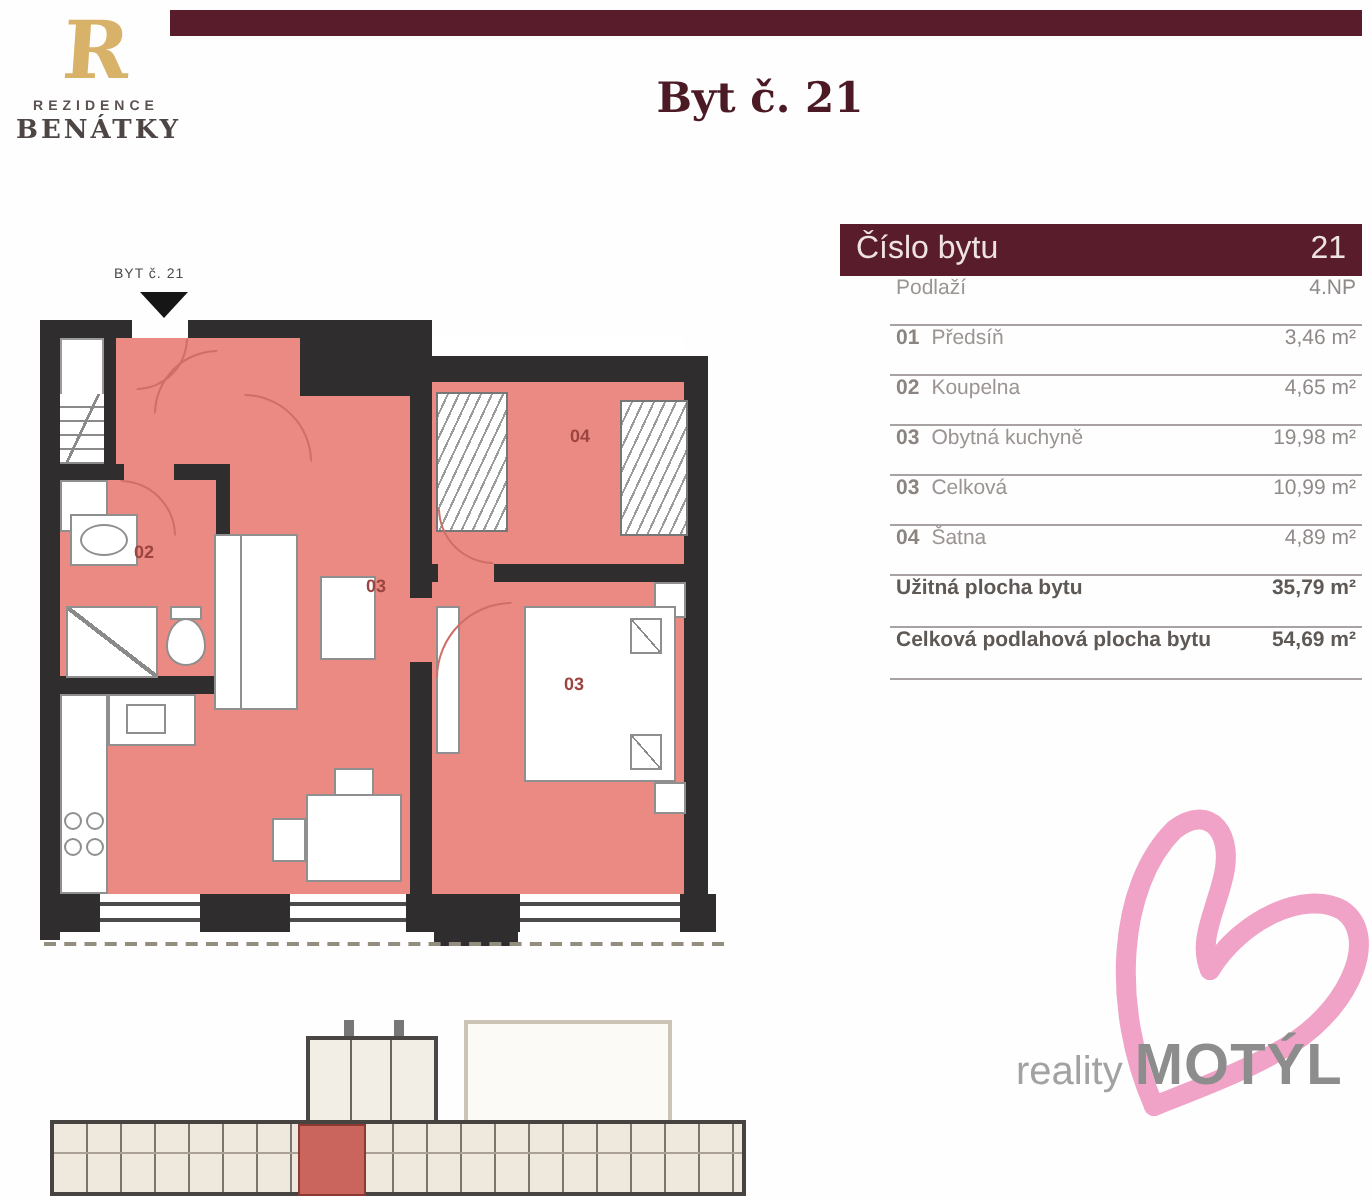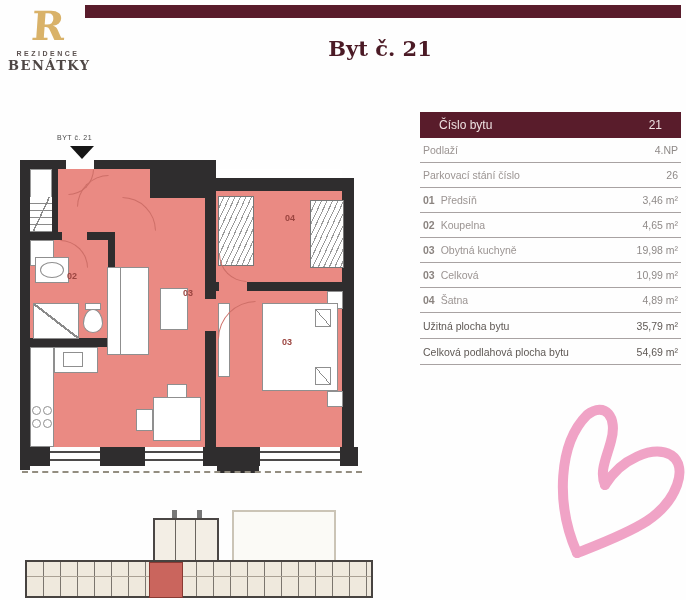--- a/index.html
+++ b/index.html
@@ -37,28 +37,28 @@
   .stairs{background:#fff;border:1px solid #9a9a9a;}
   .steps{background:
      linear-gradient(115deg,transparent 48%,#8a8a8a 48%,#8a8a8a 52%,transparent 52%),
      repeating-linear-gradient(180deg,#fff 0 6px,#8a8a8a 6px 7px);}
   .diag{background-image:linear-gradient(to top right,transparent 48%,#8a8a8a 48%,#8a8a8a 52%,transparent 52%);}
   .circle{border-radius:50%;background:#fff;border:1px solid #8f8f8f;}
   .balcony{border-top:2px dashed #938d80;}
   
   .sheet{position:absolute;left:420px;top:112px;width:261px;z-index:2;}
   .thead{display:flex;justify-content:space-between;align-items:center;height:26px;background:#591c2b;
-         color:#efe2e2;font-size:12px;padding:0 19px;}
-  .trow{display:flex;justify-content:space-between;align-items:center;height:24px;
-        border-bottom:1.4px solid #a8a2a2;font-size:10.5px;color:#9b9492;padding:0 3px;}
+         color:#efe2e2;font-size:16px;padding:0 8px;}
+  .trow{display:flex;justify-content:space-between;height:24px;
+        border-bottom:1.4px solid #a8a2a2;font-size:10.5px;color:#9b9492;padding:0 3px;margin-left:25px;}
   .trow .lab{display:flex;gap:6px;align-items:baseline;}
   .trow .num{font-weight:bold;color:#8b8480;}
   .trow .val{color:#8f8a88;}
   .trow.bold{height:25px;}
-  .trow.bold .lab,.trow.bold .val{font-weight:normal;color:#5f5955;}
+  .trow.bold .lab,.trow.bold .val{font-weight:bold;color:#5f5955;}
   .trow.indent .lab{padding-left:16px;}
   
   .butterfly{position:absolute;left:525px;top:393px;z-index:3;}
   .flogo{position:absolute;left:508px;top:517px;width:178px;display:flex;align-items:baseline;gap:6px;z-index:4;}
   .flogo .f1{font-size:20px;color:#a2a2a2;}
   .flogo .f2{font-size:29px;font-weight:bold;color:#8d8d8d;letter-spacing:.5px;}
   
   .ov{position:absolute;left:25px;top:508px;width:350px;height:92px;}
   .ov *{position:absolute;box-sizing:border-box;}
   .ov .outline{left:207px;top:2px;width:104px;height:52px;background:#fbfaf6;border:2px solid #cbc4b6;}
@@ -171,26 +171,20 @@
       <span>21</span>
     </div>
     <div class="trow">
       <span class="lab">
           <span>Podlaží</span>
         </span>
       <span class="val">4.NP</span>
     </div>
     <div class="trow">
       <span class="lab">
-          <span>Parkovací stání číslo</span>
-        </span>
-      <span class="val">26</span>
-    </div>
-    <div class="trow">
-      <span class="lab">
           <span class="num">01</span>
           <span>Předsíň</span>
         </span>
       <span class="val">3,46 m²</span>
     </div>
     <div class="trow">
       <span class="lab">
           <span class="num">02</span>
           <span>Koupelna</span>
         </span>
@@ -228,20 +222,24 @@
           <span>Celková podlahová plocha bytu</span>
         </span>
       <span class="val">54,69 m²</span>
     </div>
   </div>
 
   <svg class="butterfly" width="161" height="168" viewBox="0 0 161 168">
     <path d="M 52 160 C 30 110, 34 50, 62 22 C 80 8, 93 24, 86 48 C 82 64, 74 78, 80 92" fill="none" stroke="#f0a3c6" stroke-width="10" stroke-linecap="round"></path>
     <path d="M 80 92 C 96 66, 128 52, 146 62 C 164 74, 152 108, 122 128 C 100 142, 72 152, 52 160" fill="none" stroke="#f0a3c6" stroke-width="10" stroke-linecap="round"></path>
   </svg>
+  <div class="flogo">
+    <span class="f1">reality</span>
+    <span class="f2">MOTÝL</span>
+  </div>
 
   <div class="ov">
     <div class="outline"></div>
     <div class="mark" style="left:147px;top:2px;width:5px;height:8px"></div>
     <div class="mark" style="left:172px;top:2px;width:5px;height:8px"></div>
     <div class="protr"></div>
     <div class="pline" style="left:150px;top:12px;width:1px;height:42px"></div>
     <div class="pline" style="left:170px;top:12px;width:1px;height:42px"></div>
     <div class="strip"></div>
     <div class="corridor"></div>

